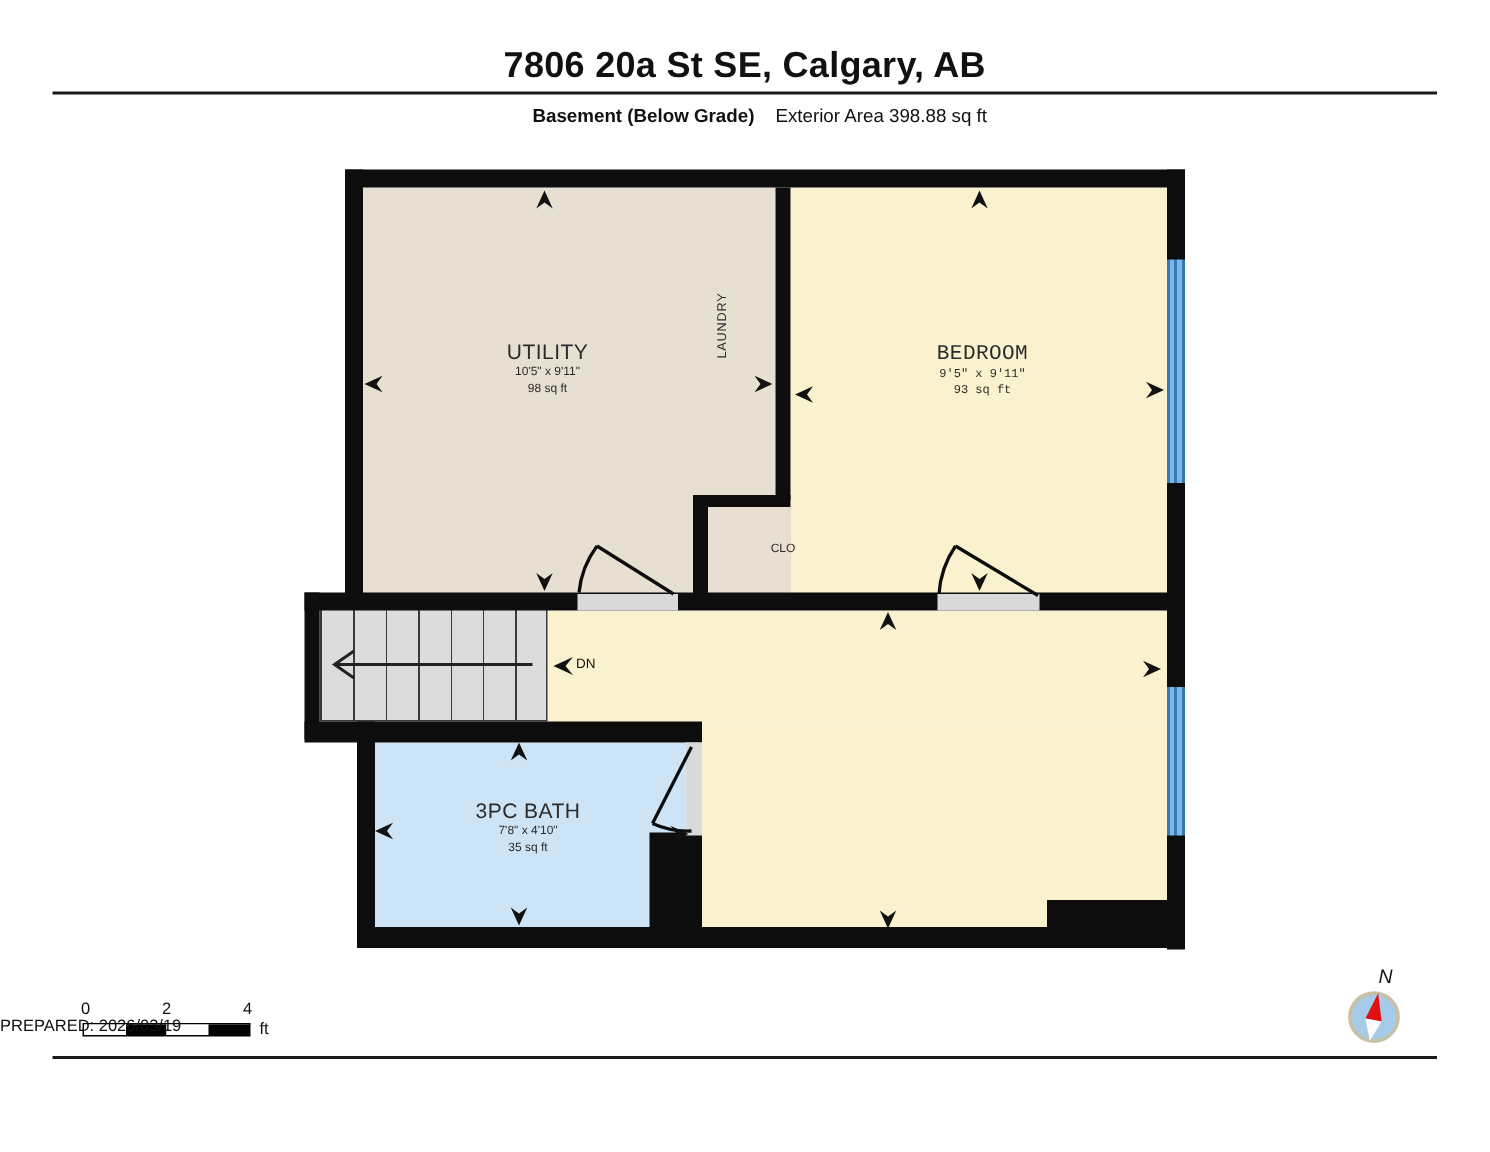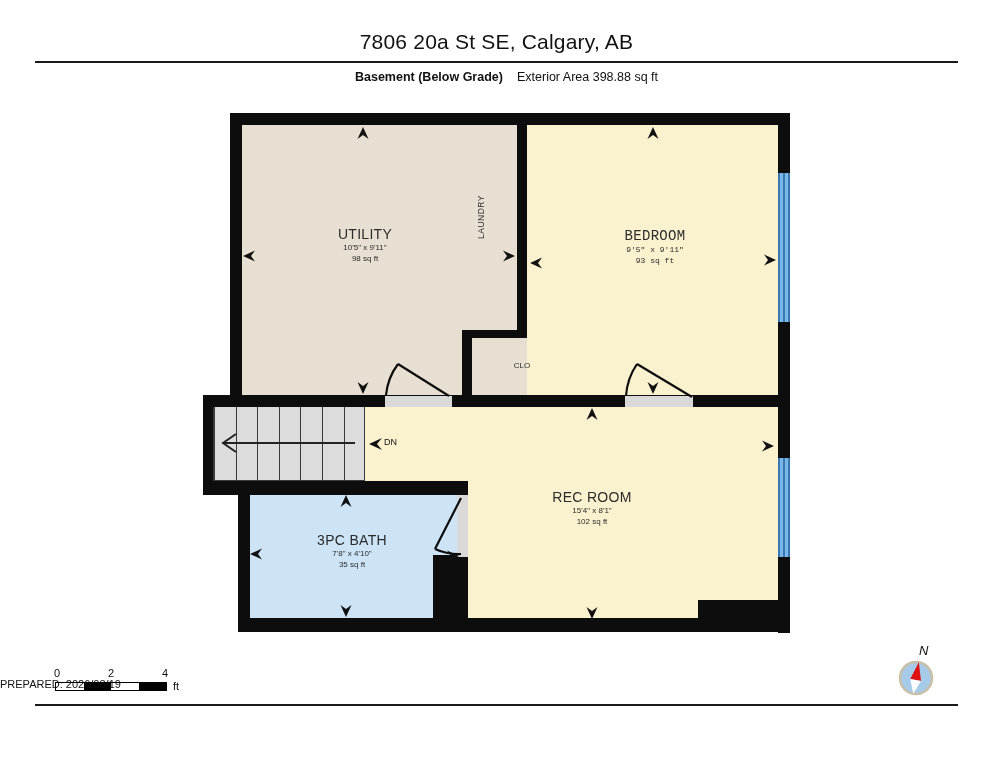--- a/index.html
+++ b/index.html
@@ -1,20 +1,20 @@
 <!DOCTYPE html>
 <html><head>
 <meta charset="utf-8">
 <style>
   html,body{margin:0;padding:0;background:#fff;}
   .page{position:relative;width:993px;height:768px;background:#fff;overflow:hidden;
         font-family:"Liberation Sans",sans-serif;color:#111;}
   
   .title{position:absolute;top:30px;left:0;width:993px;text-align:center;
-         font-size:21px;font-weight:normal;letter-spacing:.2px;}
+         font-size:24px;font-weight:bold;letter-spacing:.2px;}
   .rule{position:absolute;left:35px;width:923px;height:2px;background:#1a1a1a;}
   .rule.top{top:61px;}
   .rule.bottom{top:704px;}
   .subtitle{position:absolute;top:70px;left:0;width:993px;text-align:center;font-size:12.5px;}
   .subtitle .bold{font-weight:bold;margin-right:14px;padding-left:20px;}
   
   .plan{position:absolute;left:203px;top:113px;width:588px;height:520px;}
   .fill,.wall,.win,.thr{position:absolute;}
   .wall{background:#0d0d0d;}
   .fill.tan{background:#e7dfd1;}
@@ -127,25 +127,20 @@
       <div class="dm">10'5" x 9'11"</div>
       <div class="ar">98 sq ft</div>
     </div>
     <div class="lbl-laundry">LAUNDRY</div>
     <div class="lbl" style="left:382px;top:114px;width:140px;font-family:Liberation Mono, monospace;">
       <div class="nm">BEDROOM</div>
       <div class="dm">9'5" x 9'11"</div>
       <div class="ar">93 sq ft</div>
     </div>
     <div class="lbl lbl-clo" style="left:269px;top:248px;width:54px;">CLO</div>
-    <div class="lbl" style="left:319px;top:375px;width:140px;">
-      <div class="nm">REC ROOM</div>
-      <div class="dm">15'4" x 8'1"</div>
-      <div class="ar">102 sq ft</div>
-    </div>
     <div class="lbl" style="left:79px;top:418px;width:140px;">
       <div class="nm">3PC BATH</div>
       <div class="dm">7'8" x 4'10"</div>
       <div class="ar">35 sq ft</div>
     </div>
     <div class="lbl-dn">DN</div>
   </div>
 
   <div class="scalebar">
     <span class="tick" style="left:-4px;">0</span>

